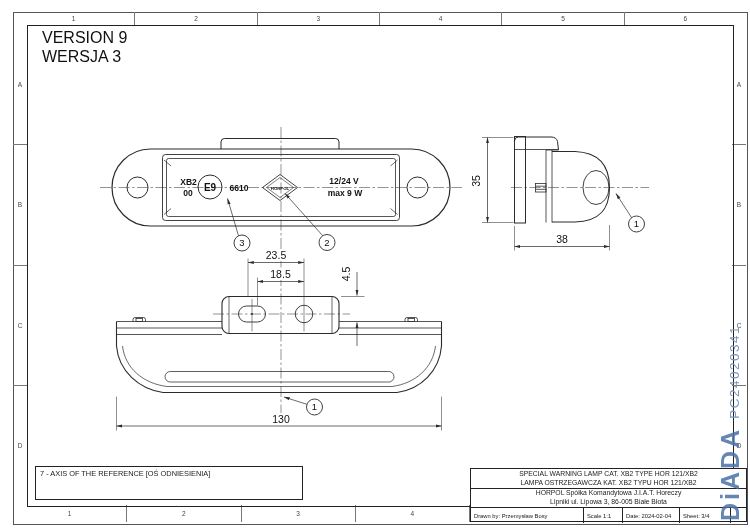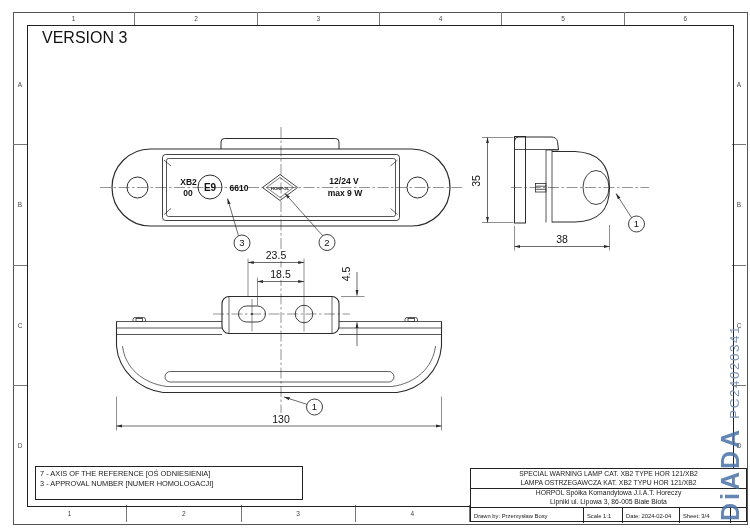--- a/index.html
+++ b/index.html
@@ -209,26 +209,26 @@
   </div>
   <div class="strip strip-right">
     <div class="cell">A</div>
     <div class="cell">B</div>
     <div class="cell">C</div>
     <div class="cell">D</div>
   </div>
   <div class="frame-inner"></div>
 
   <div class="version">
-    <div>VERSION 3</div>
+    <div>VERSION 9</div>
+    <div>WERSJA 3</div>
   </div>
 
   <div class="notes">
     <div>7 - AXIS OF THE REFERENCE [OŚ ODNIESIENIA]</div>
-    <div>3 - APPROVAL NUMBER [NUMER HOMOLOGACJI]</div>
   </div>
 
   <div class="tblock">
     <div class="tb-row1">
       <div>SPECIAL WARNING LAMP CAT. XB2 TYPE HOR 121/XB2</div>
       <div>LAMPA OSTRZEGAWCZA KAT. XB2 TYPU HOR 121/XB2</div>
     </div>
     <div class="tb-row2">
       <div>HORPOL Spółka Komandytowa   J.I.A.T. Horeczy</div>
       <div>Lipniki ul. Lipowa 3, 86-005 Białe Błota</div>

